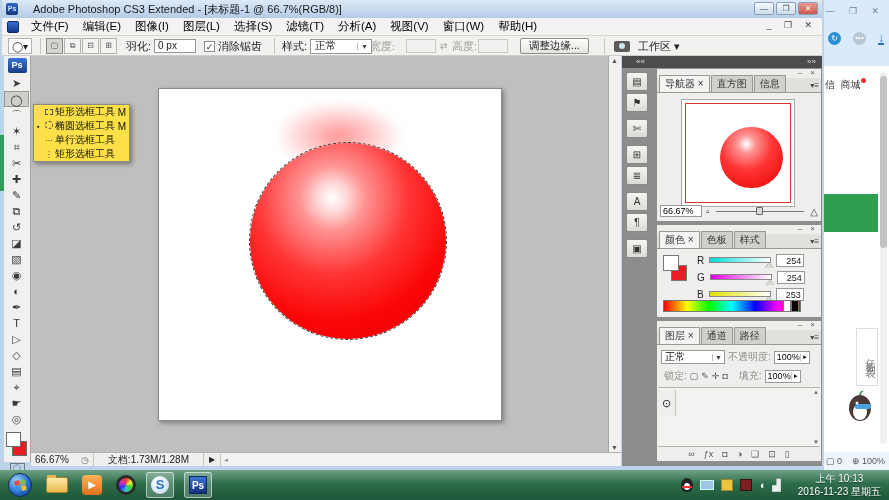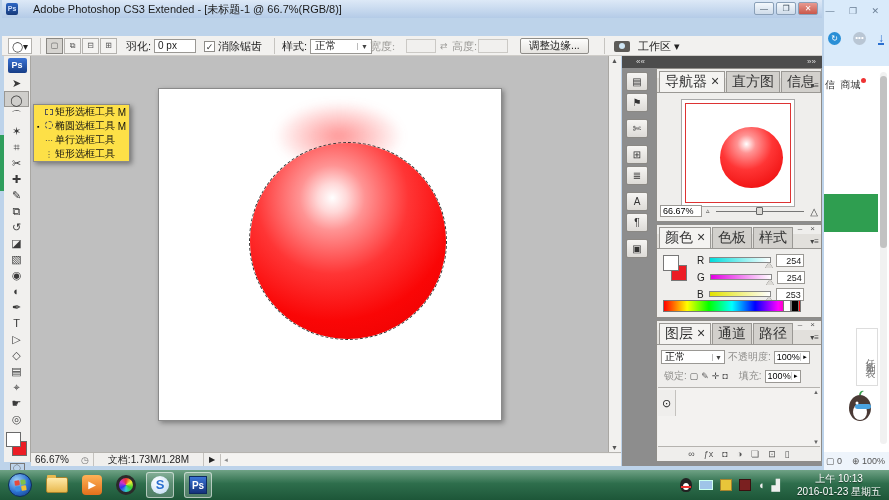--- a/index.html
+++ b/index.html
@@ -82,21 +82,21 @@
   
   .dock { position:absolute; left:622px; top:56px; width:200px; height:410px; background:#8d8d8d; }
   .dock-header { position:absolute; left:0; top:0; width:200px; height:12px; background:#4c4c4c; color:#ddd; font-size:8px; line-height:12px; }
   .dock-strip { position:absolute; left:4px; top:16px; width:24px; }
   .strip-btn { width:22px; height:19px; border:1px solid #8a8884; border-radius:2px; background:linear-gradient(#f6f5f3,#dddbd7); font-size:10px; text-align:center; line-height:18px; color:#333; margin-bottom:2px; }
   .gap { height:5px; }
 
   .panel { position:absolute; left:34px; width:166px; background:#efeeec; border:1px solid #8f8d89; }
   .p-mini { height:9px; font-size:8px; color:#555; text-align:right; padding-right:3px; line-height:8px; letter-spacing:3px; }
   .p-tabs { height:15px; display:flex; align-items:flex-end; padding-left:2px; position:relative; border-bottom:1px solid #9a9894; background:#e2e0dc; }
-  .p-tab { font-size:14px; padding:1px 5px; border:1px solid #9a9894; border-bottom:none; background:#d2d0cc; color:#333; margin-right:1px; white-space:nowrap; }
+  .p-tab { font-size:10px; padding:1px 5px; border:1px solid #9a9894; border-bottom:none; background:#d2d0cc; color:#333; margin-right:1px; white-space:nowrap; }
   .p-tab.on { background:#f4f3f1; }
   .p-menu { position:absolute; right:2px; bottom:2px; font-size:8px; color:#444; }
   .nav-preview { position:absolute; left:24px; top:30px; width:114px; height:108px; background:#fff; border:1px solid #a9a9a9; }
   .nav-frame { position:absolute; left:3px; top:3px; right:3px; bottom:3px; border:1px solid #d33; }
   .nav-ball { position:absolute; left:34%; top:25%; width:56%; height:58%; border-radius:50%;
               background:radial-gradient(circle at 42% 28%, #fff 0%, #ff9393 16%, #ff3535 45%, #e80000 100%); }
   .nav-foot { position:absolute; left:3px; bottom:3px; right:3px; height:14px; display:flex; align-items:center; font-size:9px; }
   .nav-zoombox { width:42px; height:12px; background:#fff; border:1px solid #9a9894; font-size:9px; padding-left:2px; line-height:11px; }
   .nav-slider { flex:1; height:1px; background:#777; margin:0 6px; position:relative; }
   .nav-thumb { position:absolute; left:46%; top:-4px; width:7px; height:8px; background:#dcdad6; border:1px solid #666; border-radius:1px; }
@@ -203,20 +203,34 @@
     <div class="titlebar">
       <div class="ps-icon">Ps</div>
       <div class="title-text">Adobe Photoshop CS3 Extended - [未标题-1 @ 66.7%(RGB/8)]</div>
       <div class="win-btns">
         <div class="wbtn">—</div>
         <div class="wbtn">❐</div>
         <div class="wbtn close">✕</div>
       </div>
     </div>
 
+    <div class="menubar">
+      <div class="doc-icon"></div>
+      <span class="menu-item">文件(F)</span>
+      <span class="menu-item">编辑(E)</span>
+      <span class="menu-item">图像(I)</span>
+      <span class="menu-item">图层(L)</span>
+      <span class="menu-item">选择(S)</span>
+      <span class="menu-item">滤镜(T)</span>
+      <span class="menu-item">分析(A)</span>
+      <span class="menu-item">视图(V)</span>
+      <span class="menu-item">窗口(W)</span>
+      <span class="menu-item">帮助(H)</span>
+      <div class="doc-btns">_ ❐ ✕</div>
+    </div>
 
     <div class="optionsbar">
       <div class="ob" style="left:6px;">
           <span style="border:1px solid #b4b2ae;background:#fff;width:24px;height:16px;text-align:center;font-size:10px;line-height:15px;">◯▾</span>
         </div>
       <div class="ob-sep" style="left:38px;"></div>
       <div class="ob" style="left:44px;">
         <div class="mode-btn on">▢</div>
         <div class="mode-btn">⧉</div>
         <div class="mode-btn">⊟</div>
@@ -496,18 +510,18 @@
       </div>
     <div class="tray">
       <div class="tray-qq"></div>
       <div class="tray-mon"></div>
       <div class="tray-yel"></div>
       <div class="tray-red"></div>
       <div class="tray-glyph">◖</div>
       <div class="tray-glyph">▟</div>
       <div class="clock">
         <div>上午 10:13</div>
-        <div>2016-01-23 星期五</div>
+        <div>2016-11-23 星期五</div>
       </div>
     </div>
   </div>
 
 </div>
 
 </body></html>

